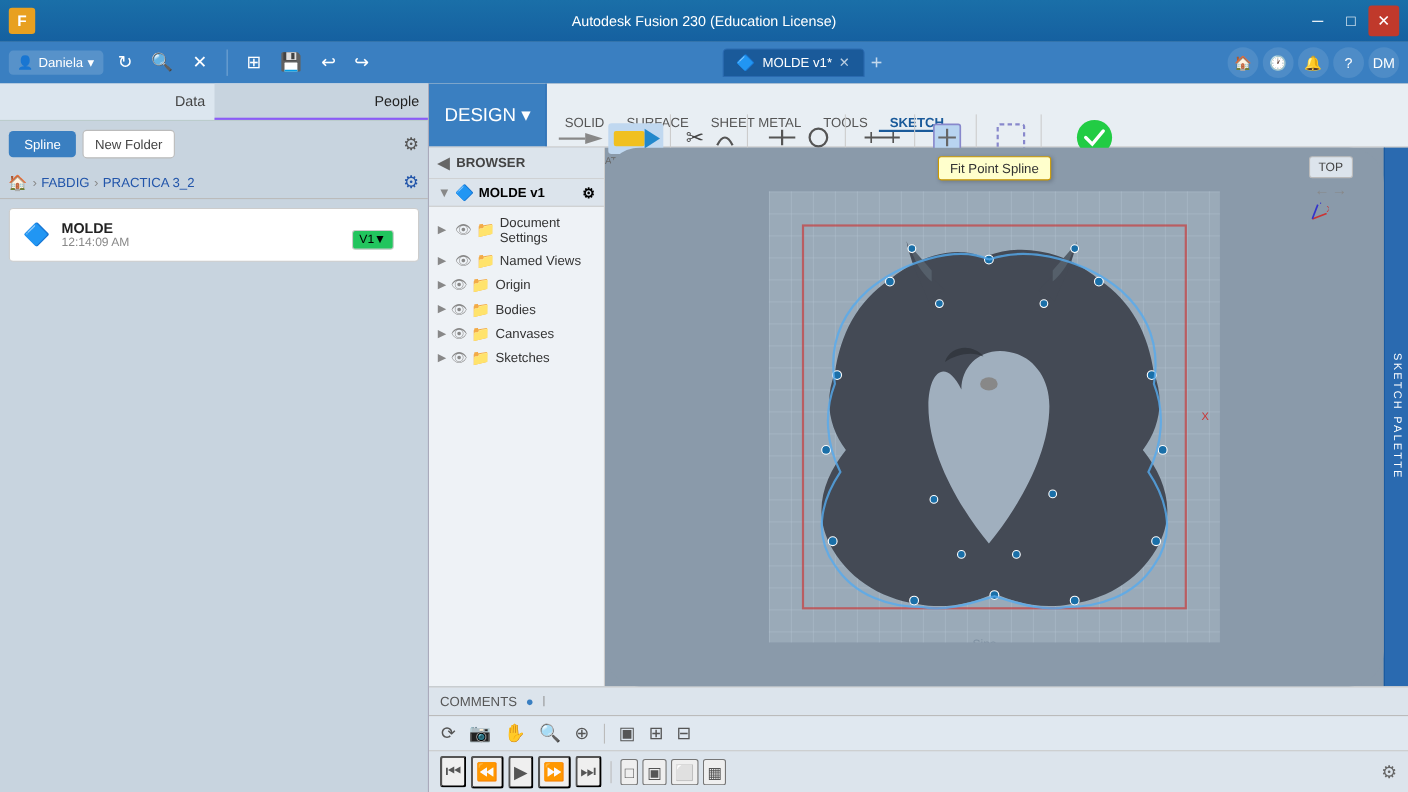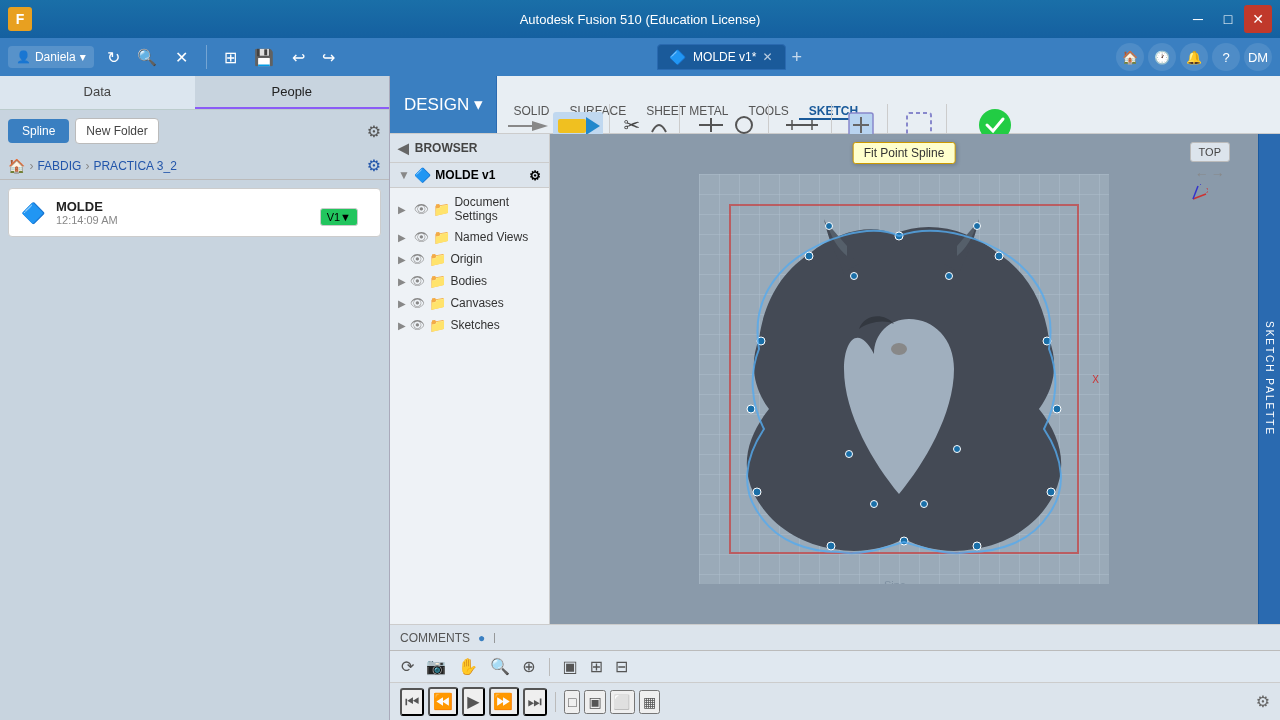--- a/index.html
+++ b/index.html
@@ -91,21 +91,21 @@
       display: flex;
       flex-direction: column;
       border-right: 1px solid #aab;
     }
     #left-panel-tabs {
       display: flex;
       background: #dce6ef;
       border-bottom: 1px solid #bcc;
     }
     .lp-tab {
-      flex: 1; padding: 8px; text-align: center;
+      flex: 1; padding: 8px; text-align: right;
       cursor: pointer; font-size: 13px; color: #444;
       border-bottom: 2px solid transparent;
     }
     .lp-tab.active {
       background: #c8d4df;
       border-bottom: 2px solid #8b5cf6;
       color: #222;
     }
     #left-panel-actions {
       display: flex; align-items: center; gap: 6px; padding: 8px;
@@ -218,21 +218,21 @@
       background: #dce4ec; border-bottom: 1px solid #ccc;
       font-weight: bold;
     }
     .eye-icon { color: #888; font-size: 12px; cursor: pointer; }
 
     
     #main-canvas {
       flex: 1;
       background: #8a9aaa;
       position: relative;
-      display: flex; align-items: center; justify-content: center;
+      display: flex; align-items: center; justify-content: center; border-radius: 32px;
     }
 
     
     #sketch-palette {
       width: 22px;
       background: #2a6ab0;
       writing-mode: vertical-rl;
       text-orientation: mixed;
       display: flex; align-items: center; justify-content: center;
       color: white; font-size: 10px; letter-spacing: 2px;
@@ -326,21 +326,21 @@
     #spline-svg {
       position: absolute;
       inset: 0; width: 100%; height: 100%;
     }
   </style>
 </head>
 <body>
 
 <div id="title-bar">
   <div class="app-icon">F</div>
-  <div class="title-text">Autodesk Fusion 510 (Education License)</div>
+  <div class="title-text">Autodesk Fusion 230 (Education License)</div>
   <div class="win-controls">
     <div class="win-btn">─</div>
     <div class="win-btn">□</div>
     <div class="win-btn close">✕</div>
   </div>
 </div>
 
 <div id="toolbar-row">
   <button class="user-btn">
     <span>👤</span>

